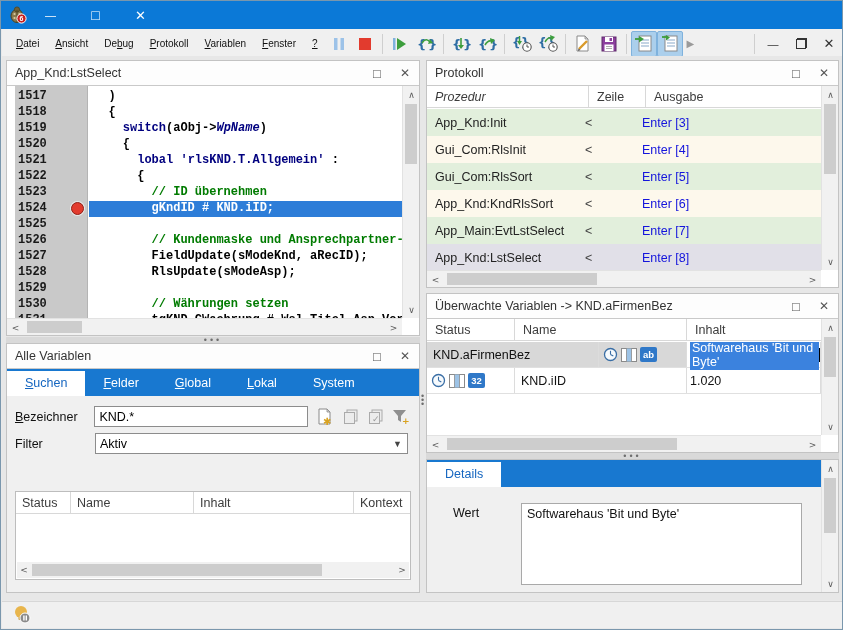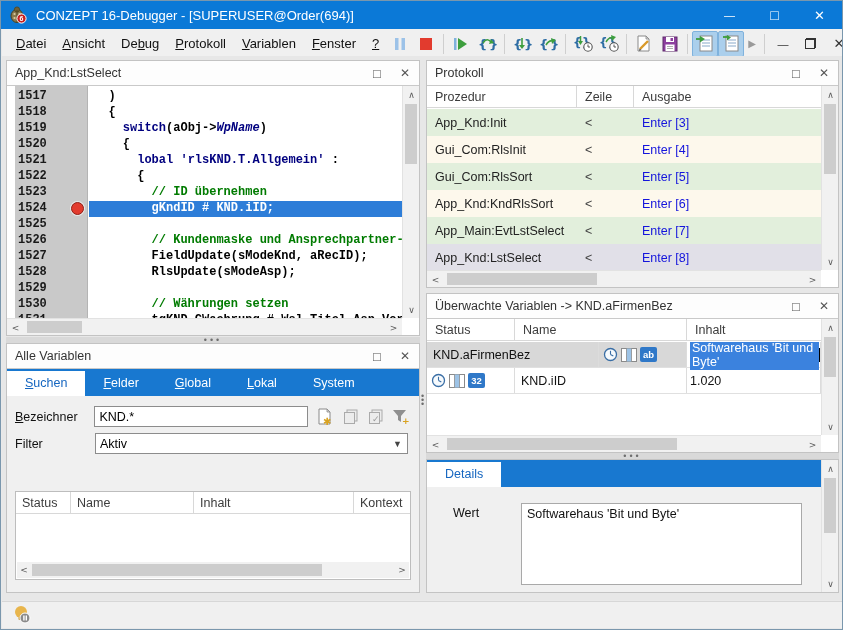--- a/index.html
+++ b/index.html
@@ -12,21 +12,21 @@
   .titlebar .title { margin-left:8px; font-size:13px; flex:1 1 auto; white-space:nowrap; }
   .win-btns { display:flex; height:100%; }
   .win-btn { width:45px; height:100%; display:flex; align-items:center; justify-content:center; color:#fff; font-size:13px; }
   .win-btn.glyph-min::before { content:"—"; font-size:11px; }
   .win-btn.glyph-max::before { content:"□"; font-size:14px; }
   .win-btn.glyph-close::before { content:"✕"; font-size:13px; font-family:"DejaVu Sans",sans-serif; }
 
   
   .menurow { position:absolute; left:1px; top:28px; width:841px; height:30px; background:#f0f0f0; border-bottom:1px solid #dcdcdc; display:flex; align-items:center; }
   .menus { display:flex; align-items:center; padding-left:6px; }
-  .menu-item { padding:4px 8px; font-size:13px; color:#111; white-space:nowrap; }
+  .menu-item { padding:4px 8px; font-size:10px; color:#111; white-space:nowrap; }
   .menu-item u { text-decoration:underline; }
   .tbsep { width:1px; height:20px; background:#cfcfcf; margin:0 4px; }
   .toolbar { display:flex; align-items:center; height:100%; }
   .tbtn { width:26px; height:26px; display:flex; align-items:center; justify-content:center; border-radius:2px; }
   .tbtn.toggled { background:#abcfec; border:1px solid #7fb2dd; }
   .tbtn svg { display:block; }
   .overflow-arrow { color:#9a9a9a; font-size:10px; padding:0 4px; }
   .mdi-btns { display:flex; margin-left:auto; height:100%; align-items:center; }
   .mdi-btn { width:28px; height:26px; display:flex; align-items:center; justify-content:center; color:#333; }
   .mdi-btn.glyph-min::before { content:"—"; font-size:11px; }
@@ -140,21 +140,20 @@
       <ellipse cx="9" cy="11" rx="6" ry="6.5" fill="#8a7a4e" stroke="#4c431f" stroke-width="1"></ellipse>
       <circle cx="9" cy="4.5" r="2.6" fill="#6e6138" stroke="#4c431f" stroke-width="0.8"></circle>
       <line x1="9" y1="5" x2="9" y2="17" stroke="#4c431f" stroke-width="0.8"></line>
       <circle cx="6.5" cy="9" r="1.1" fill="#d8ccA0"></circle>
         <circle cx="11.5" cy="9" r="1.1" fill="#d8cca0"></circle>
       <circle cx="6.5" cy="13" r="1.1" fill="#d8cca0"></circle>
         <circle cx="11.5" cy="13" r="1.1" fill="#d8cca0"></circle>
       <circle cx="13.5" cy="13.5" r="4.6" fill="#c81f1f" stroke="#ffffff" stroke-width="1"></circle>
       <text x="13.5" y="16" text-anchor="middle" font-size="7" fill="#ffffff" font-family="Liberation Sans,sans-serif" font-weight="bold">6</text>
     </svg>
-    <span class="title">CONZEPT 16-Debugger - [SUPERUSER@Order(694)]</span>
     <div class="win-btns">
       <div class="win-btn glyph-min"></div>
       <div class="win-btn glyph-max"></div>
       <div class="win-btn glyph-close"></div>
     </div>
   </div>
 
   <div class="menurow">
     <div class="menus">
         <span class="menu-item"><u>D</u>atei</span>
@@ -418,21 +417,21 @@
     </div>
 
     <div class="panel" style="left:424px; top:4px; width:413px; height:228px;">
       <div class="panel-header">
         <span class="panel-title">Protokoll</span>
         <div class="ph-btn glyph-max"></div>
         <div class="ph-btn glyph-close"></div>
       </div>
       <div style="position:absolute; left:0; top:24px; right:0; bottom:0; border-top:1px solid #c9c9c9; background:#fff;">
         <div class="grid-headrow" style="margin-right:17px;">
-          <div class="grid-hcell" style="width:150px;">Prozedur</div>
+          <div class="grid-hcell" style="width:162px;font-style:italic;">Prozedur</div>
           <div class="grid-hcell" style="width:57px;">Zeile</div>
           <div class="grid-hcell" style="flex:1; border-right:none;">Ausgabe</div>
         </div>
         <div class="prot-body" style="top:23px;">
             <div class="prow tone-green">
               <div class="pcell c-proz">App_Knd:Init</div>
               <div class="pcell c-zeile">&lt;</div>
               <div class="pcell c-ausg">Enter [3]</div>
             </div>
             <div class="prow tone-cream">

